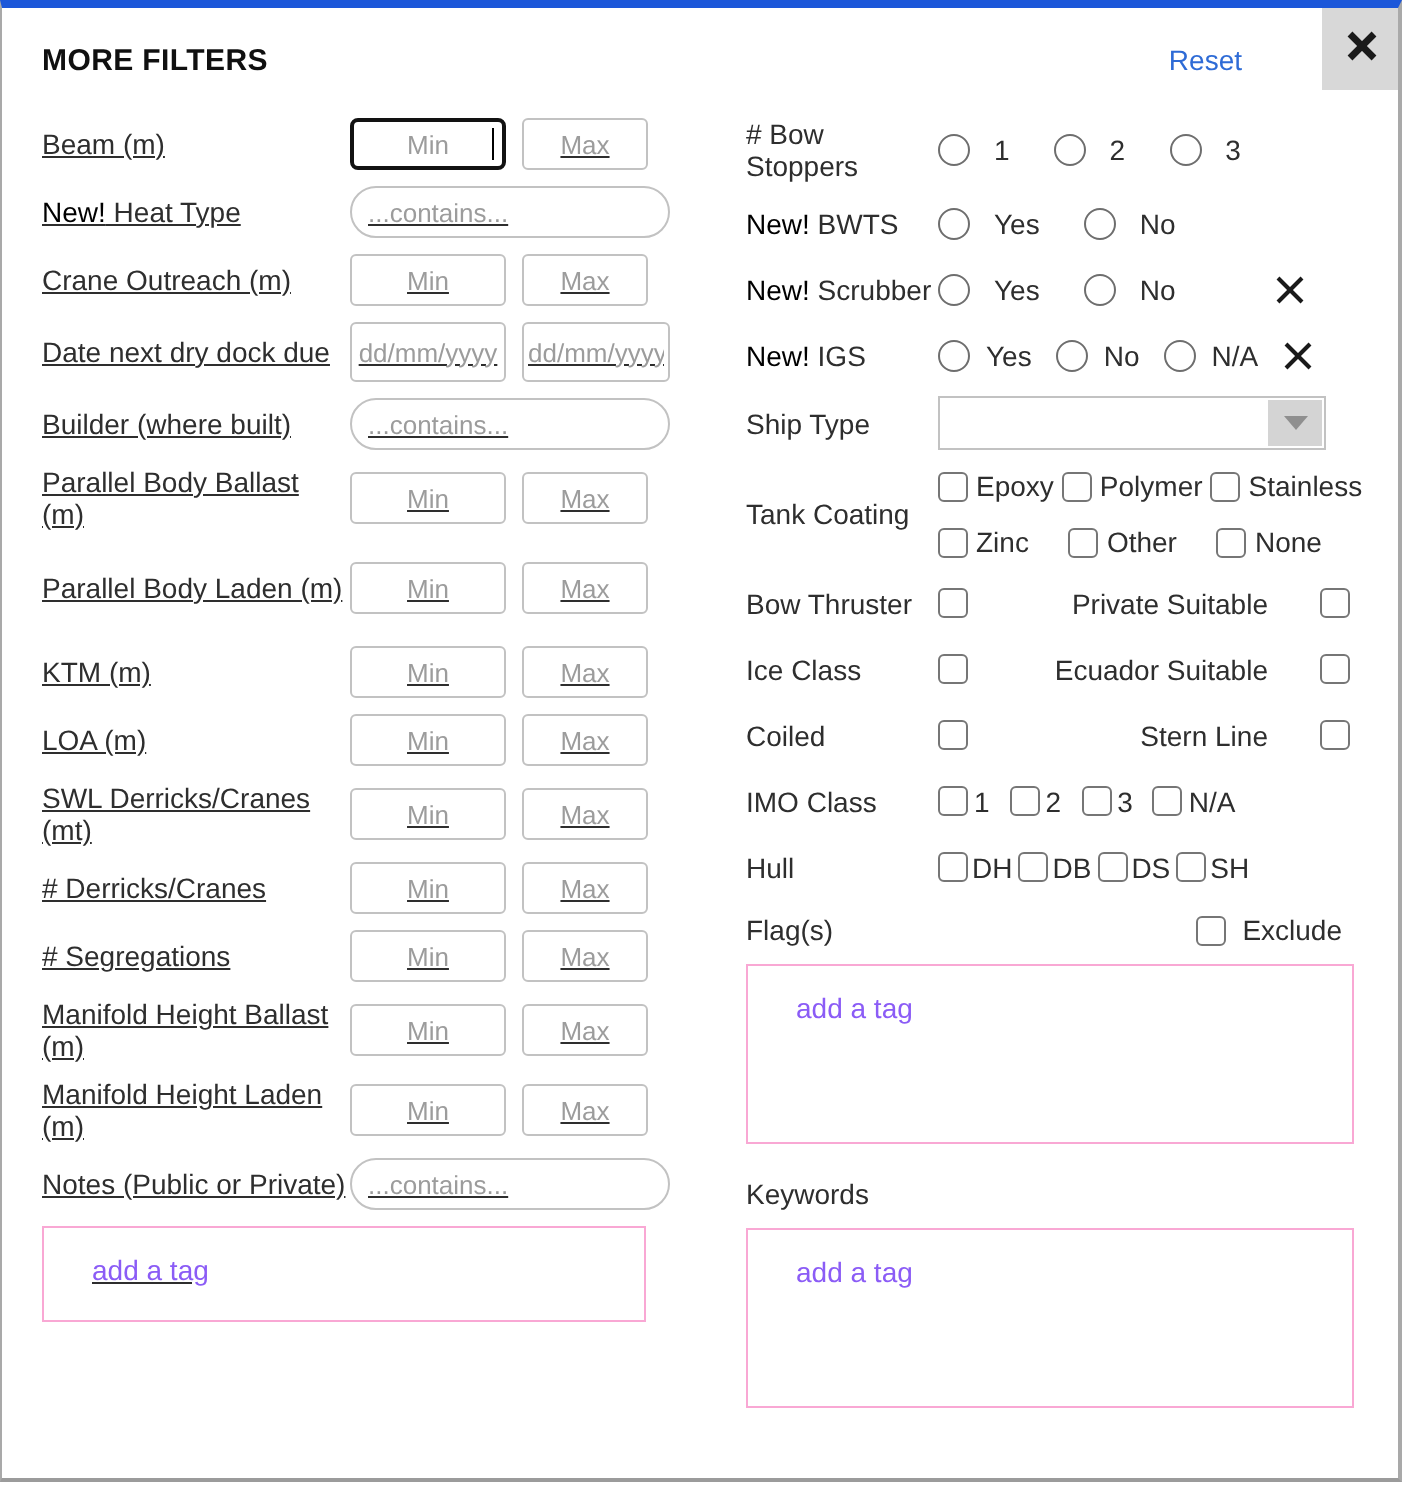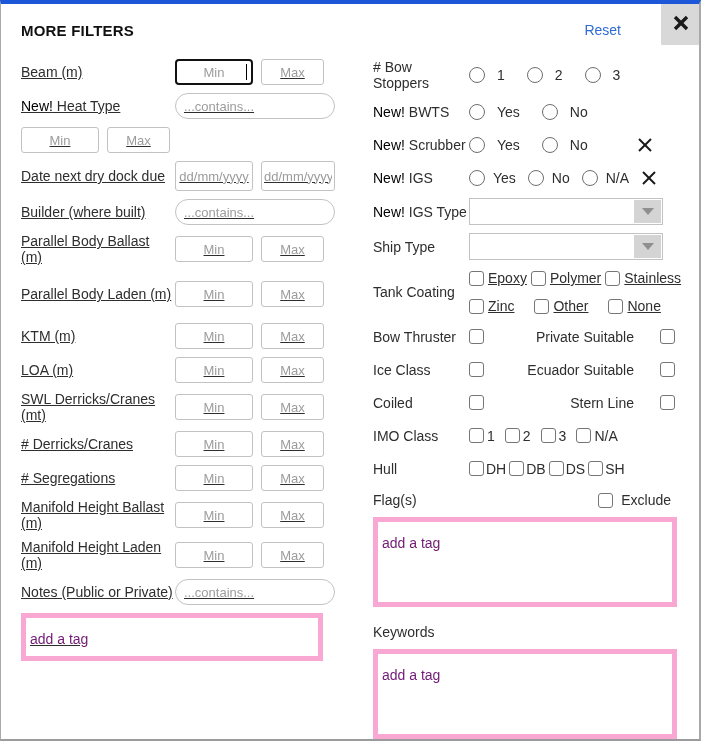--- a/index.html
+++ b/index.html
@@ -39,38 +39,38 @@
   .opt{margin-right:22px;}
   .opt.tight{margin-right:12px;}
   .opt.tight .radio{margin-right:8px;}
   .cb{width:15px;height:15px;border:1px solid #767676;border-radius:3px;background:#fff;flex:none;box-sizing:border-box;cursor:pointer;}
   .clear-x{margin-left:auto;margin-right:32px;display:flex;align-items:center;cursor:pointer;}
 
   .sel{width:194px;height:27px;border:1px solid #c2c2c2;position:relative;background:#fff;box-sizing:border-box;cursor:pointer;}
   .arrow-btn{position:absolute;right:1px;top:1px;bottom:1px;width:27px;background:#d4d4d4;display:flex;align-items:center;justify-content:center;}
   .tri{width:0;height:0;border-left:6px solid transparent;border-right:6px solid transparent;border-top:7px solid #8f8f8f;}
 
-  .tank-opts{display:flex;flex-direction:column;gap:12px;padding:2px 0;text-decoration:underline;}
+  .tank-opts{display:flex;flex-direction:column;gap:12px;padding:2px 0;}
   .tank-line{display:flex;align-items:center;}
   .cbopt{display:inline-flex;align-items:center;}
   .cbopt .cb{margin-right:4px;}
   .tank-line .cbopt{margin-right:4px;}
   .tank-line.r2 .cbopt{margin-right:20px;}
   .pair-right{display:flex;align-items:center;margin-left:auto;margin-right:10px;}
   .pair-right .lbl2{margin-right:26px;}
   .imo-opts .cbopt{margin-right:10px;}
   .imo-opts .cb{margin-right:3px;}
   .hull-opts .cbopt{margin-right:3px;}
   .hull-opts .cb{margin-right:2px;}
 
   .label-row{display:flex;align-items:center;min-height:22px;margin-bottom:6px;}
   .exclude{display:flex;align-items:center;margin-left:auto;margin-right:14px;}
   .exclude .cb{margin-right:8px;}
 
-  .tagbox{border:5px solid #f9a8d4;box-sizing:border-box;color:#701a75;padding:13px 4px;cursor:text;background:#fff;}
+  .tagbox{border:1px solid #f9a8d4;box-sizing:border-box;color:#8b5cf6;padding:13px 24px;cursor:text;background:#fff;}
   .tagbox.small{width:302px;height:48px;}
   .tagbox.big{width:304px;height:90px;}
   .tagbox.flags{margin-bottom:14px;}
   .kw-label{margin-top:2px;}
   .pd-label{margin-top:4px;}
 </style>
 </head>
 <body>
 
 <div class="dialog">
@@ -98,20 +98,21 @@
         </span>
         <input class="inp max" placeholder="Max" style="">
       </div>
 
       <div class="frow">
         <span class="lbl"><span class="new">New!</span><span> Heat Type</span></span>
         <input class="inp contains" placeholder="...contains..." style="">
       </div>
 
       <div class="frow">
+        <span class="lbl">Crane Outreach (m)</span>
         <input class="inp min" placeholder="Min" style="">
         <input class="inp max" placeholder="Max" style="">
       </div>
 
       <div class="frow">
         <span class="lbl">Date next dry dock due</span>
         <input class="inp date" placeholder="dd/mm/yyyy" style="">
         <input class="inp date second" placeholder="dd/mm/yyyy" style="">
       </div>
 
@@ -248,29 +249,20 @@
             <span>N/A</span>
           </span>
         <span class="clear-x">
           <svg width="16" height="16" viewBox="0 0 16 16">
             <line x1="2" y1="2" x2="14" y2="14" stroke="#1a1a1a" stroke-width="2"></line>
             <line x1="14" y1="2" x2="2" y2="14" stroke="#1a1a1a" stroke-width="2"></line>
           </svg>
         </span>
       </div>
 
-      <div class="rrow">
-        <span class="lbl"><span class="new">New!</span><span> IGS Type</span></span>
-        <span class="sel">
-          <span></span>
-          <span class="arrow-btn">
-              <span class="tri"></span>
-            </span>
-        </span>
-      </div>
 
       <div class="rrow">
         <span class="lbl">Ship Type</span>
         <span class="sel">
           <span></span>
           <span class="arrow-btn">
               <span class="tri"></span>
             </span>
         </span>
       </div>

